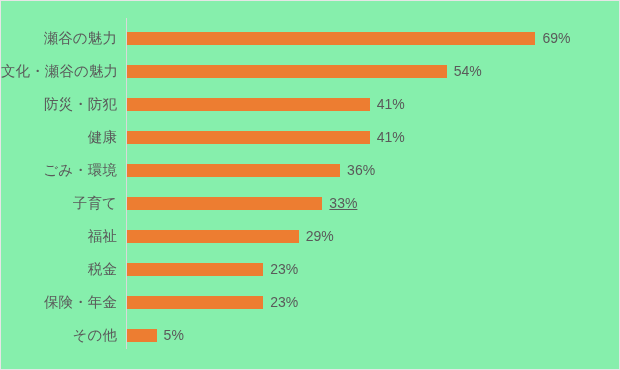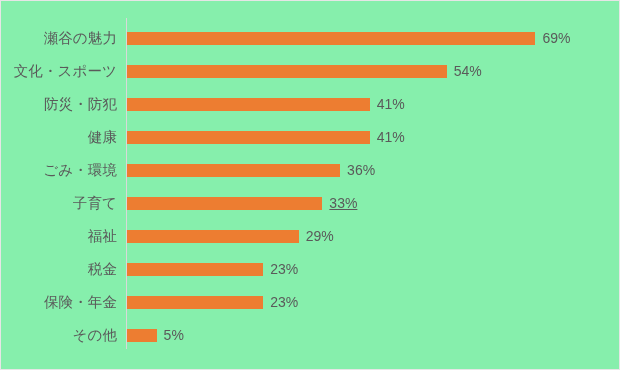--- a/index.html
+++ b/index.html
@@ -84,21 +84,21 @@
     <div id="category-axis-line" style="background: rgb(217, 217, 217);"></div>
     <div id="bars-container">
         <div class="bar-row" style="top: 21px;">
           <div class="bar-label" style="color: rgb(90, 90, 90);">瀬谷の魅力</div>
           <div class="bar-track" style="width: 408.48px;">
             <div class="bar-fill" style="width: 408.48px; background: rgb(237, 125, 49);"></div>
           </div>
           <div class="bar-value" style="left: 541.48px; color: rgb(90, 90, 90);">69%</div>
         </div>
         <div class="bar-row" style="top: 54px;">
-          <div class="bar-label" style="color: rgb(90, 90, 90);">文化・スポーツ</div>
+          <div class="bar-label" style="color: rgb(90, 90, 90);">文化・瀬谷の魅力</div>
           <div class="bar-track" style="width: 319.68px;">
             <div class="bar-fill" style="width: 319.68px; background: rgb(237, 125, 49);"></div>
           </div>
           <div class="bar-value" style="left: 452.68px; color: rgb(90, 90, 90);">54%</div>
         </div>
         <div class="bar-row" style="top: 87px;">
           <div class="bar-label" style="color: rgb(90, 90, 90);">防災・防犯</div>
           <div class="bar-track" style="width: 242.72px;">
             <div class="bar-fill" style="width: 242.72px; background: rgb(237, 125, 49);"></div>
           </div>

